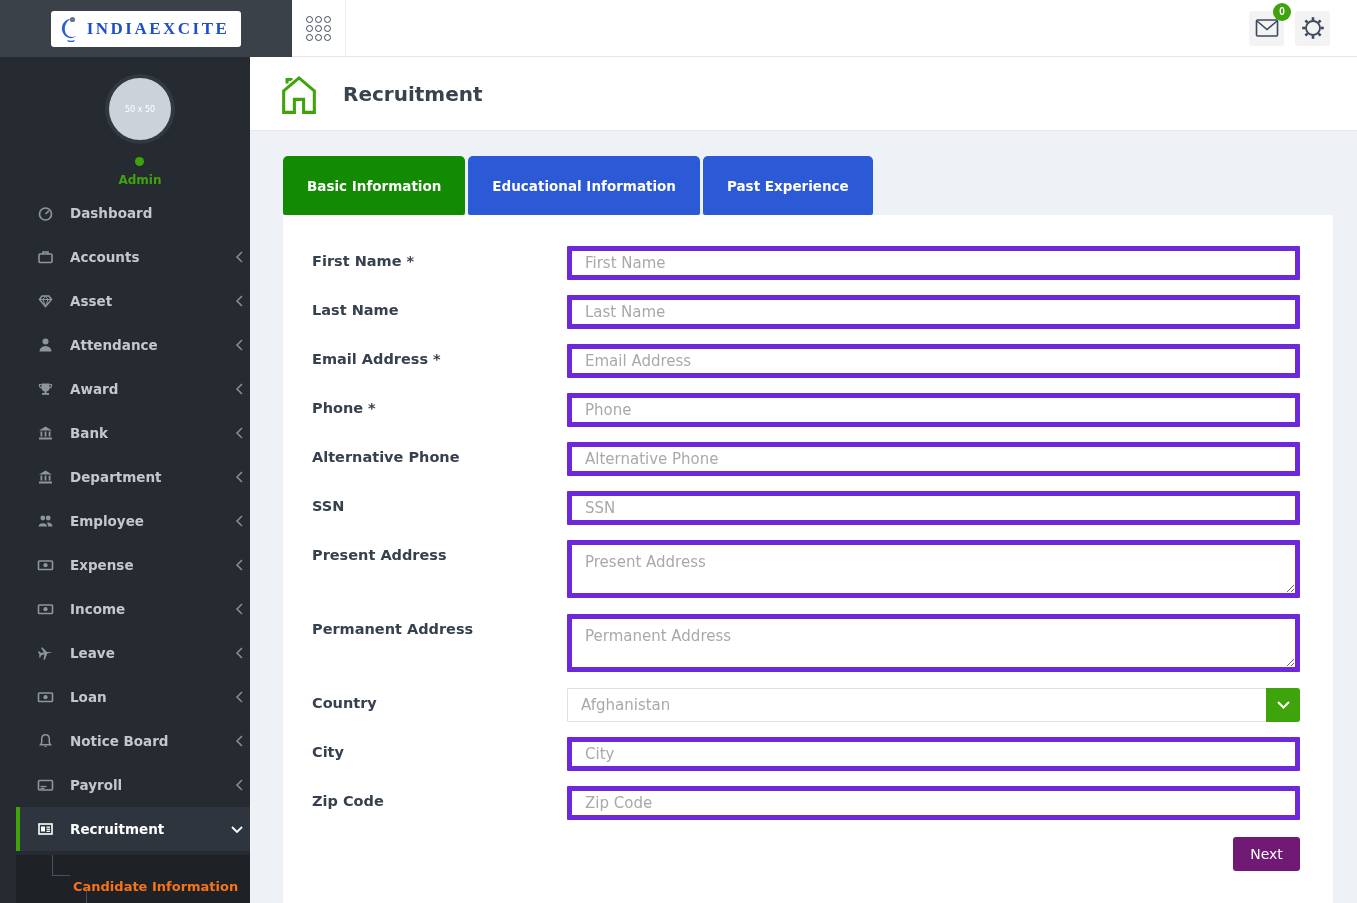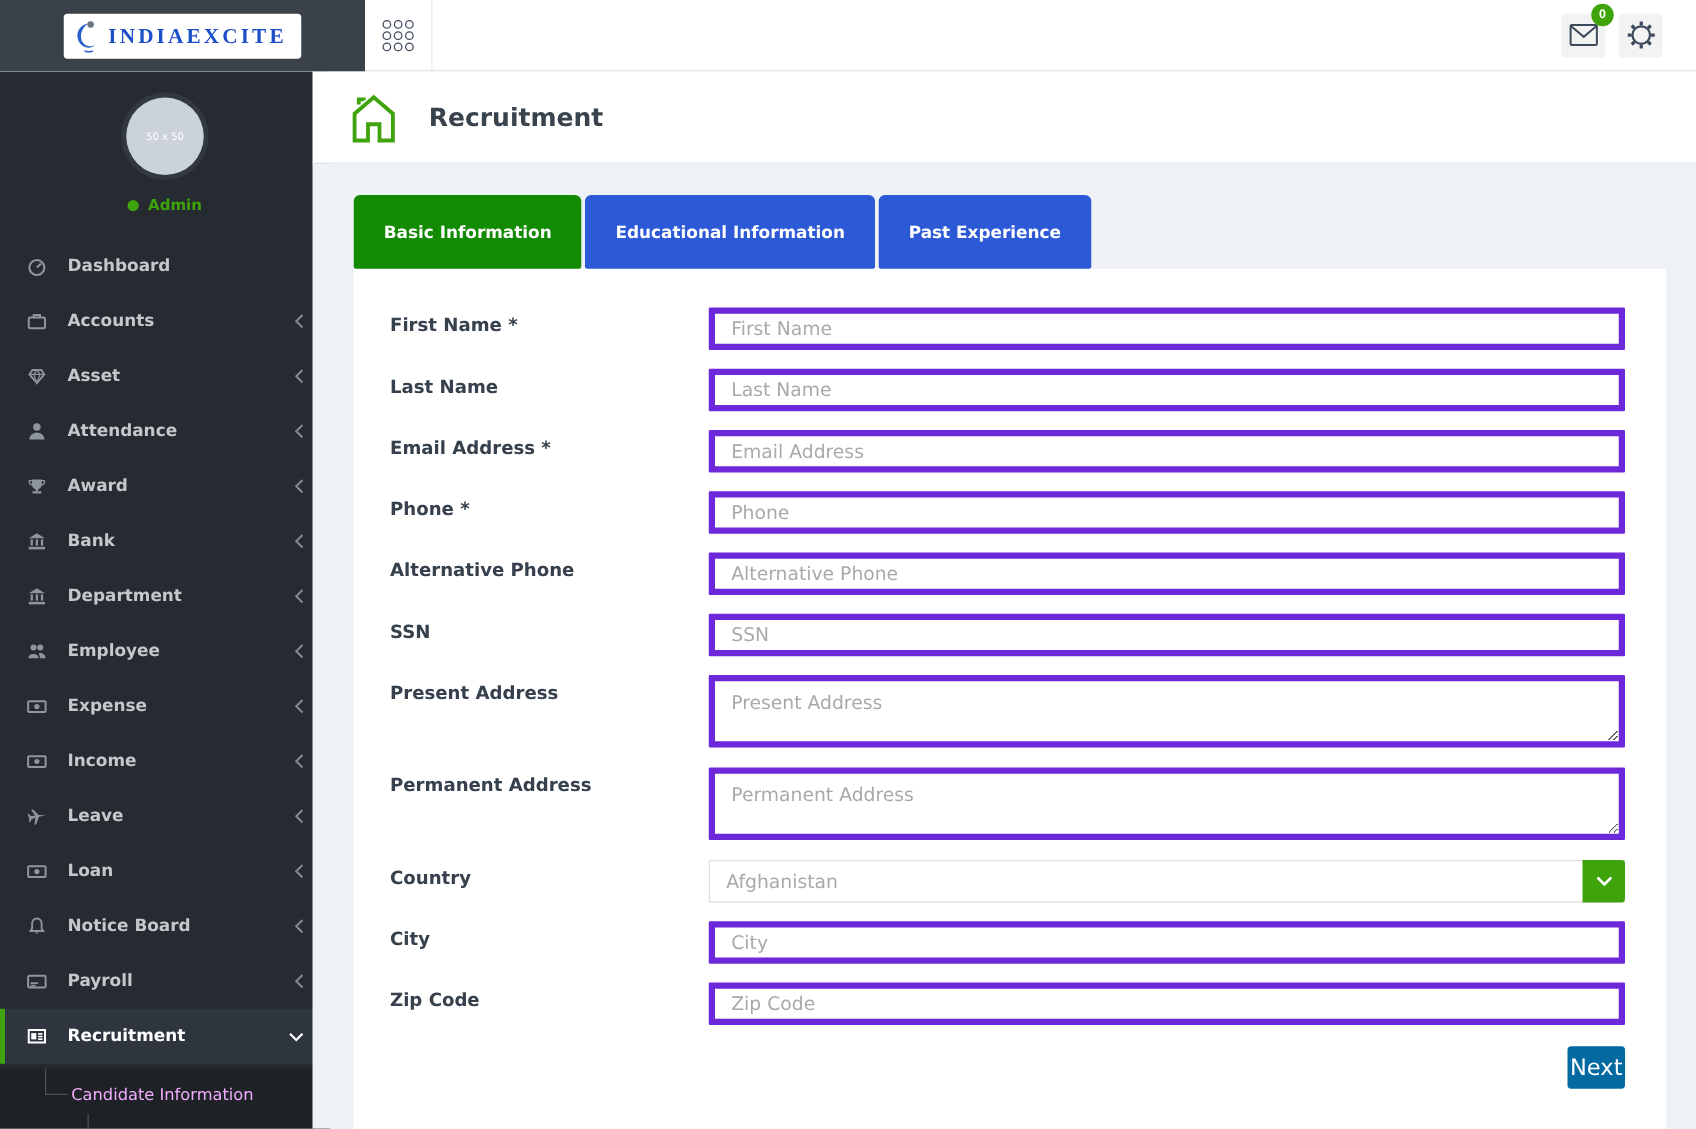--- a/index.html
+++ b/index.html
@@ -14,35 +14,35 @@
   .logo-text { font-family:"Liberation Serif", serif; font-weight:bold; font-size:17px; letter-spacing:2.5px; color:#1d50c8; }
   .grid-cell { width:54px; border-right:1px solid #ececec; display:flex; align-items:center; justify-content:center; flex:none; cursor:pointer; }
   .dot-grid { display:grid; grid-template-columns:repeat(3,7px); grid-template-rows:repeat(3,7px); gap:2px; }
   .dot-grid span { width:7px; height:7px; border:1.7px solid #3e4b5b; border-radius:50%; }
   .topbar-spacer { flex:1; }
   .tb-right { display:flex; align-items:center; gap:11px; padding-right:27px; }
   .icon-btn { width:35px; height:35px; background:#f3f3f3; border:none; border-radius:3px; display:flex; align-items:center; justify-content:center; position:relative; cursor:pointer; }
   .badge { position:absolute; top:-8px; right:-7px; width:18px; height:18px; border-radius:50%; background:#3fa30c; color:#fff; font-size:10px; font-weight:bold; display:flex; align-items:center; justify-content:center; }
 
   
-  .sidebar { position:absolute; top:57px; left:0; width:264px; bottom:0; background:#262b31; display:flex; flex-direction:column; overflow:hidden; }
+  .sidebar { position:absolute; top:57px; left:0; width:264px; bottom:0; background:#262b31; display:flex; flex-direction:column; overflow:hidden;padding-left:16px; }
   .profile { height:134px; flex:none; display:flex; flex-direction:column; align-items:center; padding-top:21px; }
   .avatar { width:62px; height:62px; border-radius:50%; background:#ccd2d9; box-shadow:0 0 0 4px #32383f; display:flex; align-items:center; justify-content:center; color:#fff; font-size:8px; }
-  .role-row { margin-top:17px; display:flex; align-items:center; gap:7px; }
+  .role-row { margin-top:17px; display:flex; align-items:center; gap:7px;flex-direction:column; }
   .role-dot { width:9px; height:9px; border-radius:50%; background:#3fa30c; }
   .role-label { color:#3fa30c; font-size:12px; font-weight:600; }
   .menu { flex:1; }
   .menu-item { height:44px; display:flex; align-items:center; padding:0 20px; cursor:pointer; }
   .menu-item .mi-icon { width:19px; display:flex; justify-content:center; color:#8e959c; flex:none; }
   .menu-item .mi-label { margin-left:15px; color:#c3c8cd; font-size:13.5px; font-weight:600; }
   .menu-item .mi-chev { margin-left:auto; color:#848b92; display:flex; }
   .menu-item.active { background:#2e353e; border-left:4px solid #3fa30c; padding-left:16px; }
   .menu-item.active .mi-icon, .menu-item.active .mi-label, .menu-item.active .mi-chev { color:#fff; }
   .submenu { flex:none; height:48px; background:#1e2227; position:relative; }
-  .subm-item { position:absolute; left:57px; top:14px; color:#f0abfc; font-size:13px; font-weight:400; cursor:pointer; }
+  .subm-item { position:absolute; left:57px; top:24px; color:#f97316; font-size:13px; font-weight:700; cursor:pointer; }
   .tree-v1 { position:absolute; left:36px; top:0; width:1px; height:21px; background:#4a5057; }
   .tree-h1 { position:absolute; left:36px; top:20px; width:18px; height:1px; background:#4a5057; }
   .tree-v2 { position:absolute; left:70px; top:36px; width:1px; bottom:0; background:#4a5057; }
 
   
   .main { position:absolute; left:250px; top:57px; right:0; bottom:0; }
   .page-header { height:74px; background:#fff; border-bottom:1px solid #e6e8ea; display:flex; align-items:center; padding-left:26px; }
   .home-icon { width:46px; height:48px; }
   .page-title { margin-left:21px; font-size:20px; font-weight:bold; color:#39434e; }
   .content { position:absolute; top:74px; left:0; right:0; bottom:0; background:#eef1f5; padding:25px 24px 0 33px; }
@@ -58,21 +58,21 @@
   .fc::placeholder { color:#a9a9a9; opacity:1; }
   textarea.fc { height:58px; padding:8px 13px; resize:vertical; }
   .frow.ta-row { margin-bottom:12px; }
   .select-wrap { height:34px; border:1px solid #e0e0e0; border-radius:1px; background:#fff; display:flex; align-items:center; padding:0 13px; cursor:pointer; }
   .select-text { font-size:15px; color:#a9a9a9; }
   .select-btn { position:absolute; right:0; top:0; width:34px; height:34px; background:#3fa30c; border-radius:0 3px 3px 0; display:flex; align-items:center; justify-content:center; cursor:pointer; }
   .file-box { height:34px; border:1px solid #e0e0e0; border-radius:1px; background:#fff; display:flex; align-items:center; padding:0 6px; }
   .file-btn { font-family:"DejaVu Sans", sans-serif; font-size:13px; color:#222; background:#f0f0f0; border:1px solid #8b8b8b; border-radius:2px; padding:3px 9px; cursor:pointer; }
   .file-status { margin-left:10px; font-size:13.5px; color:#555; }
   .next-row { display:flex; justify-content:flex-end; margin-top:17px; }
-  .next-btn { width:46px; height:34px; background:#0369a1; color:#fff; border:none; border-radius:3px; font-family:"DejaVu Sans", sans-serif; font-size:18px; cursor:pointer; }
+  .next-btn { width:67px; height:34px; background:#701a75; color:#fff; border:none; border-radius:3px; font-family:"DejaVu Sans", sans-serif; font-size:14px; cursor:pointer; }
 </style>
 </head>
 <body>
 
 <div class="topbar">
   <div class="brand">
     <div class="logo-box">
       <svg class="logo-swoosh" viewBox="0 0 22 26">
         <circle cx="13.5" cy="3.5" r="2.6" fill="#6b7480"></circle>
         <path d="M12,2.5 C4,4 1,11 4,17 C6.5,22 13,24 17,20 C12,22.5 7,20 6,15 C5,9.5 8,5 12,2.5 Z" fill="#2d62cc"></path>

